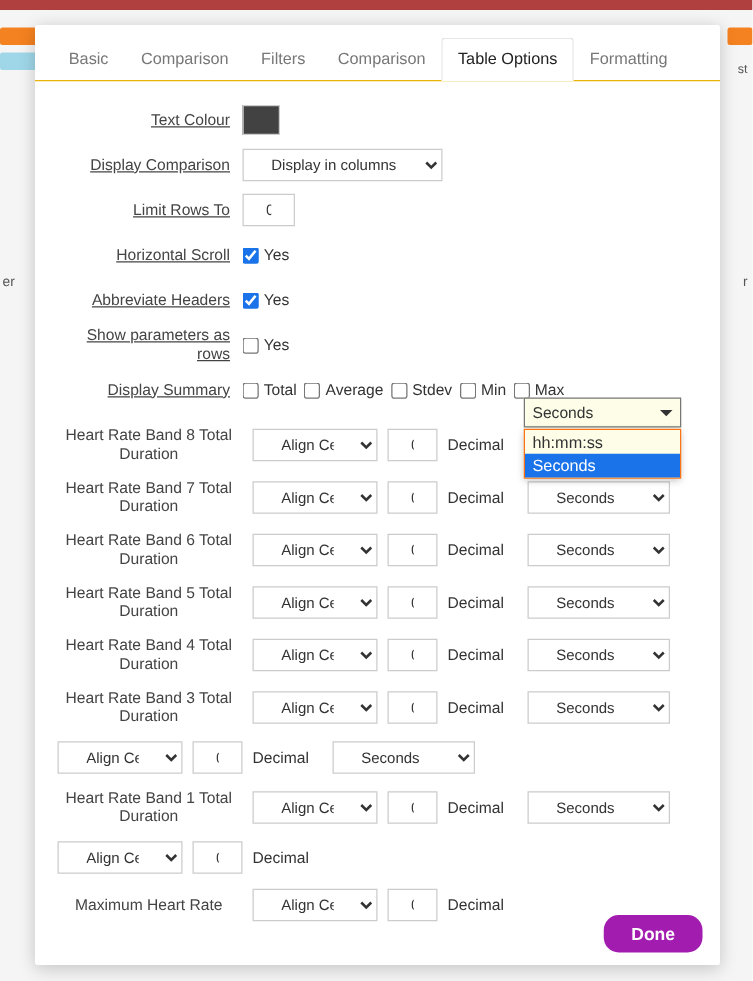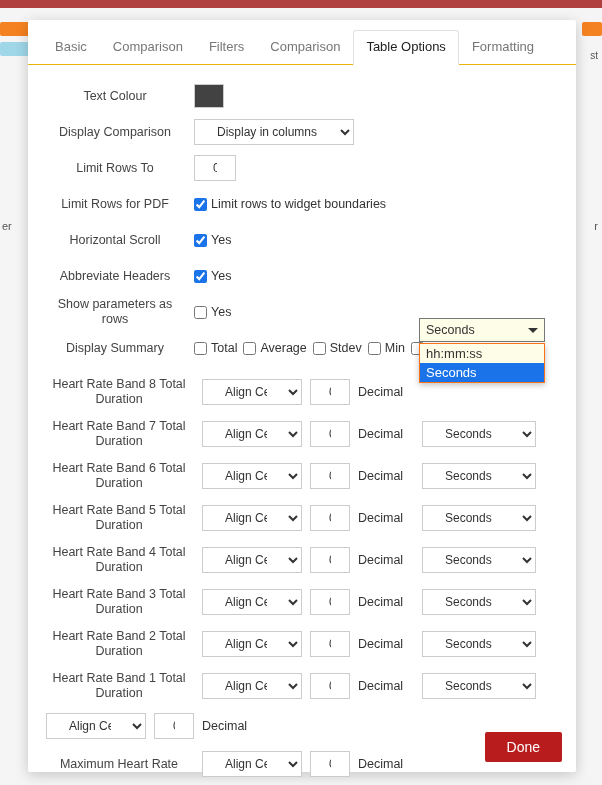--- a/index.html
+++ b/index.html
@@ -99,25 +99,26 @@
     padding: 16px 18px 8px 18px;
   }
   .row {
     display: flex;
     align-items: center;
     min-height: 30px;
     margin-bottom: 6px;
   }
   .lbl {
     width: 148px;
-    text-align: center;
+    text-align: right;
     padding-right: 10px;
     color: #444;
     font-size: 12.5px;
     line-height: 1.2;
+    text-decoration: underline;
   }
   .val {
     flex: 1;
     display: flex;
     align-items: center;
     gap: 6px;
     flex-wrap: wrap;
   }
   .swatch {
     width: 30px; height: 24px;
@@ -158,27 +159,27 @@
     width: 56px;
     font-size: 12.5px;
     color: #333;
   }
   .metric-unit { width: 114px; }
   .footer {
     position: absolute;
     bottom: 10px; right: 14px;
   }
   .btn-done {
-    background: #b91c1c;
+    background: #a21caf;
     color: #fff;
     border: none;
     padding: 7px 22px;
     font-size: 14px;
-    font-weight: 400;
-    border-radius: 2px;
+    font-weight: 700;
+    border-radius: 12px;
     cursor: pointer;
   }
   .dropdown-pop {
     position: absolute;
     top: 343px;
     left: 419px;
     width: 126px;
     background: #fff;
     border: 1px solid #f97316;
     box-shadow: 0 2px 6px rgba(0,0,0,0.25);
@@ -259,29 +260,20 @@
       </div>
     </div>
 
     <div class="row">
       <div class="lbl">Limit Rows To</div>
       <div class="val">
         <input class="ctrl num" value="0" style="">
       </div>
     </div>
 
-    <div class="row">
-      <div class="lbl">Limit Rows for PDF</div>
-      <div class="val">
-        <label class="chk">
-          <input type="checkbox" id="cb-pdf" checked="" style="">
-            <span>Limit rows to widget boundaries</span>
-        </label>
-      </div>
-    </div>
 
     <div class="row">
       <div class="lbl">Horizontal Scroll</div>
       <div class="val">
         <label class="chk">
           <input type="checkbox" id="cb-hs" checked="" style="">
             <span>Yes</span>
         </label>
       </div>
     </div>
@@ -369,21 +361,20 @@
           <select class="ctrl metric-unit"><option>Seconds</option></select>
         </div>
         <div class="metric-row">
           <div class="metric-lbl">Heart Rate Band 3 Total Duration</div>
           <select class="ctrl metric-align"><option>Align Center</option></select>
           <input class="ctrl metric-num" value="0" style="">
           <div class="metric-dec">Decimal</div>
           <select class="ctrl metric-unit"><option>Seconds</option></select>
         </div>
         <div class="metric-row">
-          <div class="metric-lbl">Heart Rate Band 2 Total Duration</div>
           <select class="ctrl metric-align"><option>Align Center</option></select>
           <input class="ctrl metric-num" value="0" style="">
           <div class="metric-dec">Decimal</div>
           <select class="ctrl metric-unit"><option>Seconds</option></select>
         </div>
         <div class="metric-row">
           <div class="metric-lbl">Heart Rate Band 1 Total Duration</div>
           <select class="ctrl metric-align"><option>Align Center</option></select>
           <input class="ctrl metric-num" value="0" style="">
           <div class="metric-dec">Decimal</div>

